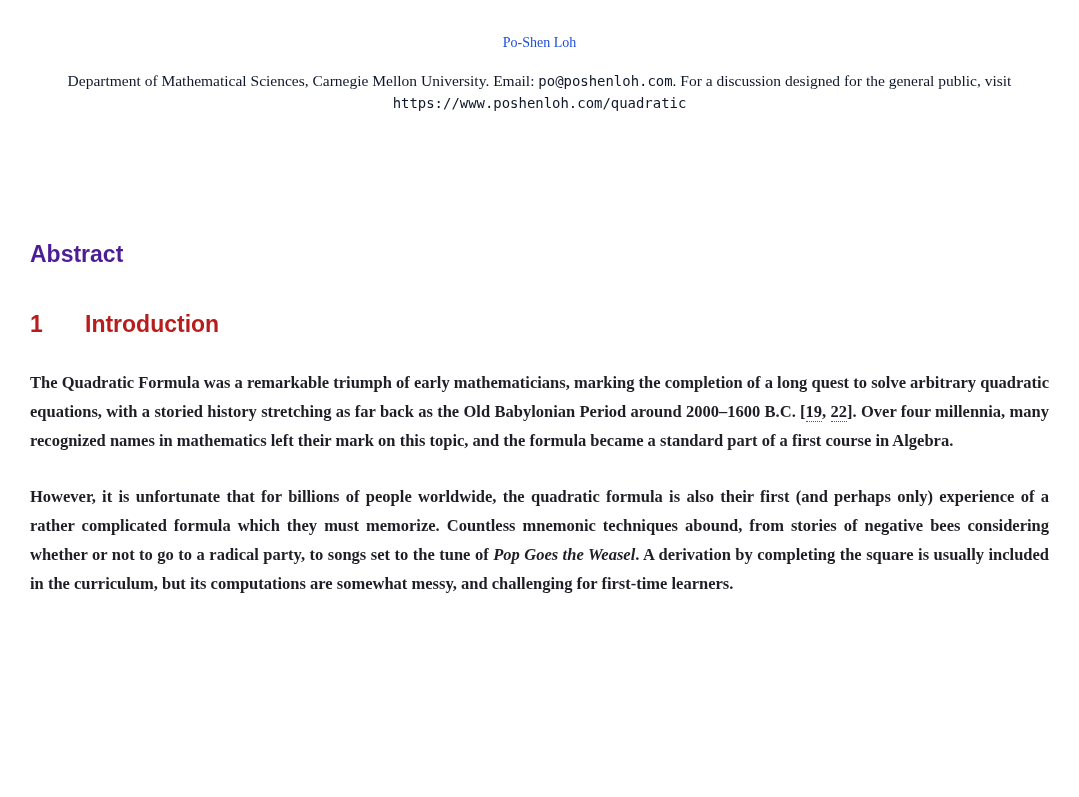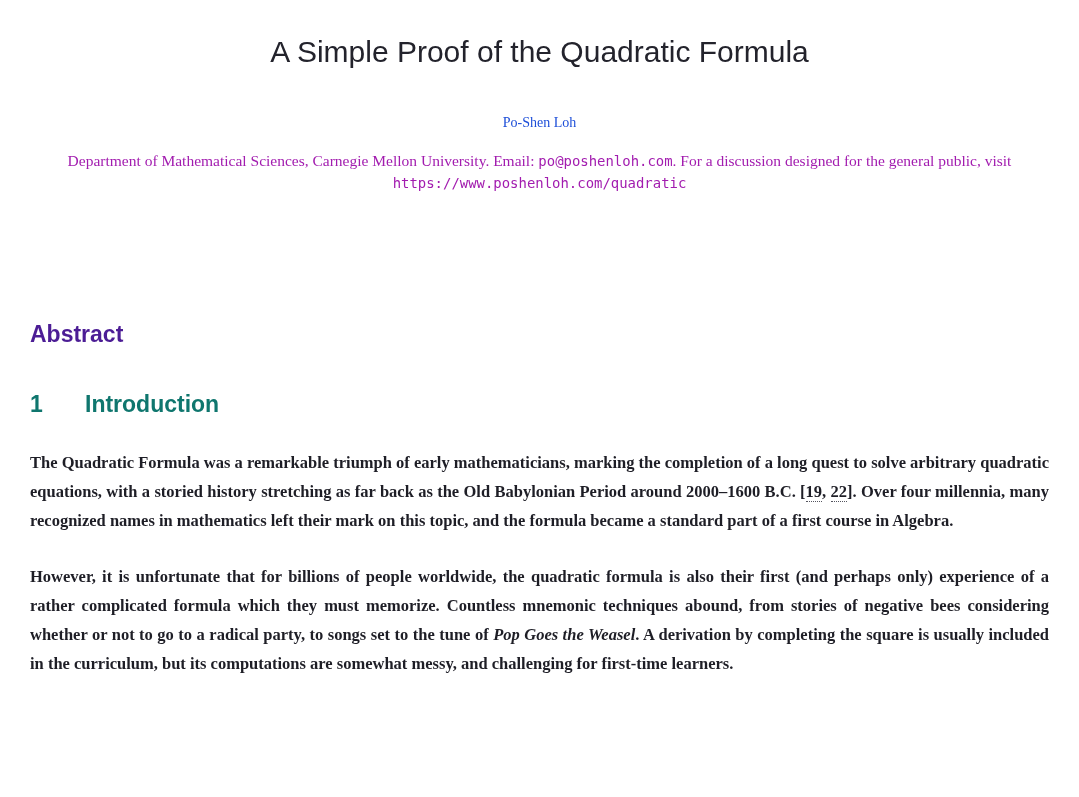--- a/index.html
+++ b/index.html
@@ -34,21 +34,21 @@
     line-height: 20px;
     text-align: center;
     color: #1d4ed8;
     margin: 0 0 17px 0;
   }
 
   .affiliation {
     font-size: 15.5px;
     line-height: 21px;
     text-align: center;
-    color: #a21caf;
+    color: #0f172a;
     margin: 0;
     padding: 0 34px;
   }
 
   .abstract-heading {
     font-family: "Liberation Sans", sans-serif;
     font-weight: 700;
     font-size: 23px;
     line-height: 28px;
     color: #4c1d95;
@@ -60,21 +60,21 @@
     line-height: 29.5px;
     text-align: justify;
     margin: 0;
   }
 
   .section-heading {
     font-family: "Liberation Sans", sans-serif;
     font-weight: 700;
     font-size: 23px;
     line-height: 28px;
-    color: #0f766e;
+    color: #b91c1c;
     margin: 42px 0 30px 0;
   }
 
   .section-number {
     display: inline-block;
     min-width: 55px;
   }
 
   .body-par {
     font-size: 16.5px;
@@ -99,21 +99,20 @@
     border-bottom: 1px dotted #55555f;
     cursor: pointer;
   }
 </style>
 </head>
 <body>
 
 <div class="page">
   <div class="content">
 
-    <h1 class="paper-title">A Simple Proof of the Quadratic Formula</h1>
 
     <div class="author">Po-Shen Loh</div>
 
     <div class="affiliation"><span class="run-plain">Department of Mathematical Sciences, Carnegie Mellon University. Email: </span><span class="run-mono">po@poshenloh.com</span><span class="run-plain">. For a discussion designed for the general public, visit </span><span class="run-mono">https://www.poshenloh.com/quadratic</span></div>
 
     <h2 class="abstract-heading">Abstract</h2>
 
 
     <h2 class="section-heading">
       <span class="section-number">1</span><span>Introduction</span>

